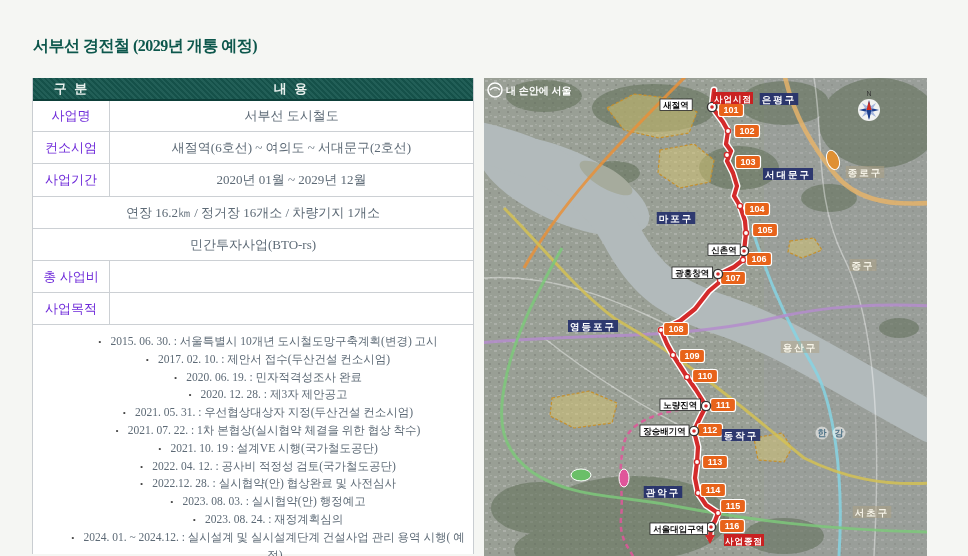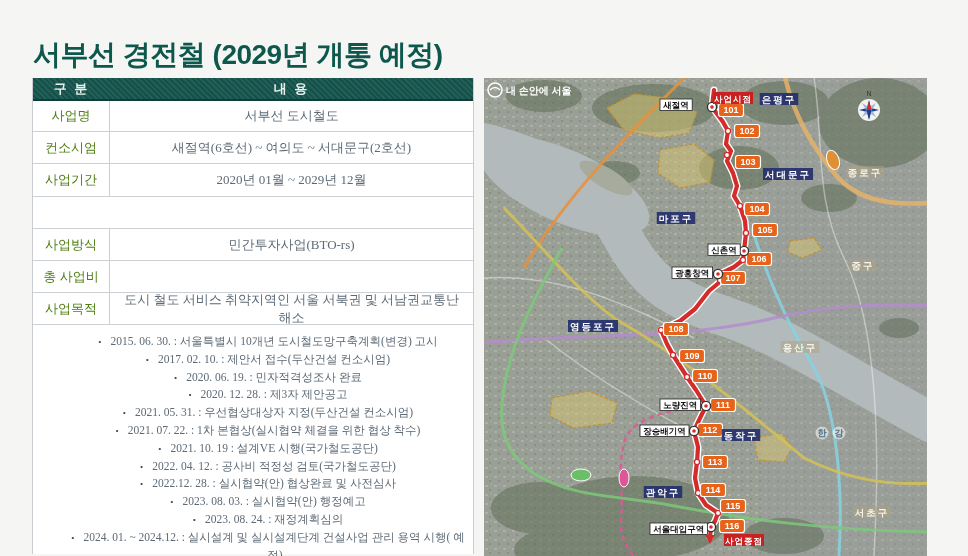--- a/index.html
+++ b/index.html
@@ -1,34 +1,34 @@
 <!DOCTYPE html>
 <html><head>
 <meta charset="utf-8">
 <style>
   * { margin:0; padding:0; box-sizing:border-box; }
   html,body { width:968px; height:556px; }
   body { font-family:"Liberation Sans", sans-serif; background:#f5f6f3; }
   .page { position:relative; width:968px; height:556px; background:#f5f6f3; overflow:hidden; }
 
-  .title { position:absolute; left:33px; top:36px; font-size:28px; font-weight:bold;
-           color:#0d574c; letter-spacing:-0.5px; }
+  .title { position:absolute; left:33px; top:36px; font-size:16px; font-weight:bold;
+           color:#0d574c; letter-spacing:-0.5px;font-family:Liberation Serif, serif; }
 
   
   .spec-table { position:absolute; left:32px; top:78px; width:442px; height:476px;
                 background:#ffffff; border:1px solid #c9cdd1; border-top:none; font-size:13px; }
   .thead { display:flex; height:23px; background:#16564e;
            background-image:repeating-linear-gradient(45deg, rgba(255,255,255,0.05) 0 2px, rgba(0,0,0,0.06) 2px 4px);
            color:#e8f0ed; font-weight:bold; border-bottom:2px solid #0d3f39; }
   .thead .c1 { width:77px; display:flex; align-items:center; justify-content:center; letter-spacing:2px; }
   .thead .c2 { flex:1; display:flex; align-items:center; justify-content:center; letter-spacing:2px; }
   .trow { display:flex; border-bottom:1px solid #ccd0d4; background:#fff; }
   .trow:last-child { border-bottom:none; }
   .tlabel { width:77px; border-right:1px solid #ccd0d4; display:flex; align-items:center;
-            justify-content:center; color:#4d7c0f; text-align:center; }
+            justify-content:center; color:#6d28d9; text-align:center; }
   .tvalue { flex:1; display:flex; align-items:center; justify-content:center; text-align:center;
             color:#5d6a76; font-family:"Liberation Serif", serif; padding:4px 8px; }
   .h31{height:31px}.h32{height:32px}.h33{height:33px}.h229{height:229px}
   .tvalue.list { align-items:flex-start; justify-content:center; padding:8px 6px 4px 20px; }
   ul.history { list-style:none; font-size:11.5px; line-height:16.8px; color:#5d6a76; }
   ul.history li { padding-left:30px; text-indent:-14px; }
   ul.history li::before { content:"•"; color:#444; margin-right:9px; font-size:9px; }
 
   
   .map-wrap { position:absolute; left:484px; top:78px; width:443px; height:478px; overflow:hidden;
@@ -54,31 +54,30 @@
     </div>
     <div class="trow h32">
       <div class="tlabel">컨소시엄</div>
       <div class="tvalue">새절역(6호선) ~ 여의도 ~ 서대문구(2호선)</div>
     </div>
     <div class="trow h33">
       <div class="tlabel">사업기간</div>
       <div class="tvalue">2020년 01월 ~ 2029년 12월</div>
     </div>
     <div class="trow h32">
-    </div>
-    <div class="trow h32">
-      <div class="tlabel">사업방식</div>
+      <div class="tvalue">연장 16.2㎞ / 정거장 16개소 / 차량기지 1개소</div>
+    </div>
+    <div class="trow h32">
       <div class="tvalue">민간투자사업(BTO-rs)</div>
     </div>
     <div class="trow h32">
       <div class="tlabel">총 사업비</div>
     </div>
     <div class="trow h32">
       <div class="tlabel">사업목적</div>
-      <div class="tvalue">도시 철도 서비스 취약지역인 서울 서북권 및 서남권교통난 해소</div>
     </div>
     <div class="trow h229">
       <div class="tvalue list">
         <ul class="history">
           <li>2015. 06. 30. : 서울특별시 10개년 도시철도망구축계획(변경) 고시</li>
           <li>2017. 02. 10. : 제안서 접수(두산건설 컨소시엄)</li>
           <li>2020. 06. 19. : 민자적격성조사 완료</li>
           <li>2020. 12. 28. : 제3자 제안공고</li>
           <li>2021. 05. 31. : 우선협상대상자 지정(두산건설 컨소시엄)</li>
           <li>2021. 07. 22. : 1차 본협상(실시협약 체결을 위한 협상 착수)</li>

